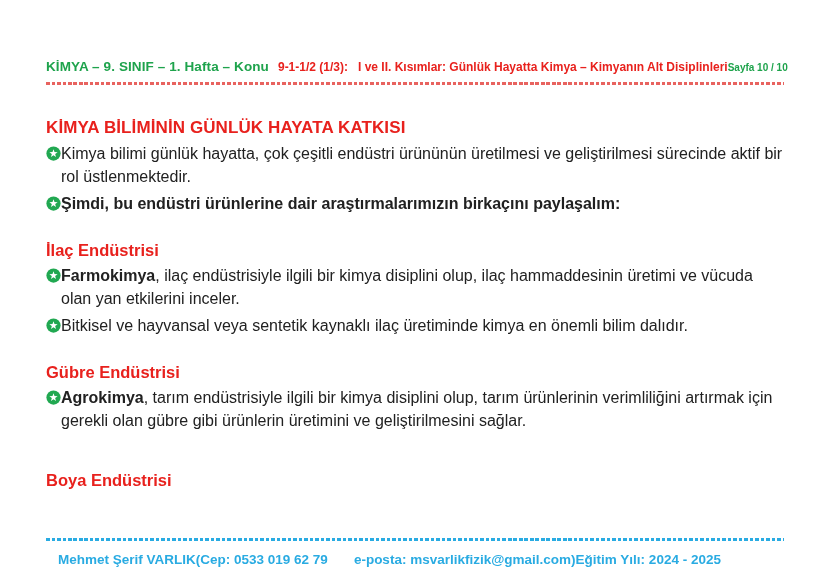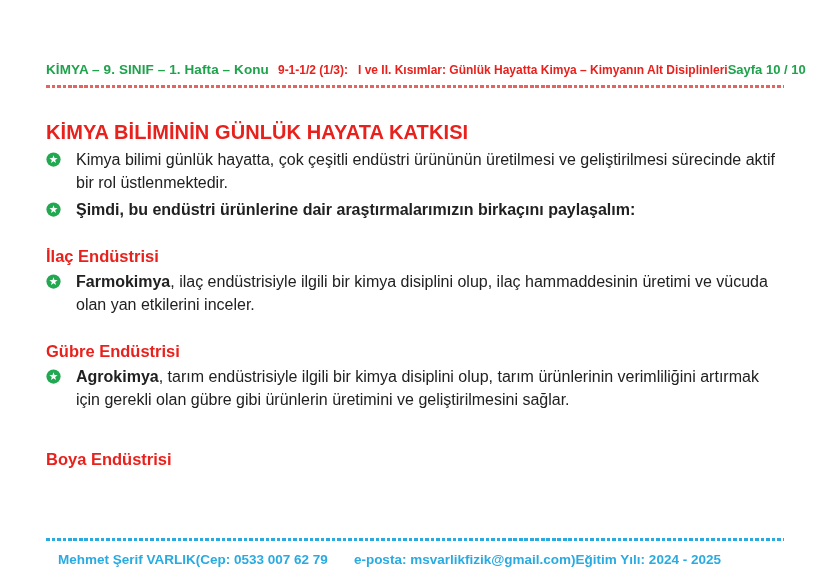--- a/index.html
+++ b/index.html
@@ -16,47 +16,46 @@
   
   .hdr {
     display: flex;
     align-items: baseline;
     padding: 26px 68px 0 46px;
     white-space: nowrap;
   }
   .hdr .course { color: #1ea34c; font-weight: bold; font-size: 13.5px; letter-spacing: .1px; }
   .hdr .code   { color: #e8211d; font-weight: bold; font-size: 12px; margin-left: 9px; }
   .hdr .topic  { color: #e8211d; font-weight: bold; font-size: 12px; margin-left: 10px; }
-  .hdr .pageno { color: #1ea34c; font-weight: bold; font-size: 13px; margin-left: auto; margin-top: 36px; }
+  .hdr .pageno { color: #1ea34c; font-weight: bold; font-size: 10px; margin-left: auto; margin-top: 36px; }
   .dash {
     height: 3px;
     margin: 8px 44px 0 46px;
   }
   .dash.red  { background: repeating-linear-gradient(to right, #e8635f 0px 3.5px, transparent 3.5px 5.5px); }
   .dash.blue { background: repeating-linear-gradient(to right, #29abe2 0px 3.5px, transparent 3.5px 5.5px); }
   
   .content { padding: 0 44px 0 46px; color: #212121; }
   .doc-title {
     margin-top: 33px;
     color: #e8211d;
-    font-size: 20px;
+    font-size: 17px;
     font-weight: bold;
     letter-spacing: .1px;
   }
   .sec-h {
     margin-top: 26px;
     color: #e8211d;
     font-size: 16.5px;
     font-weight: bold;
   }
   .sec-h.extra { margin-top: 39px; }
   .bullet {
     display: flex;
     align-items: flex-start;
-    gap: 15px;
     margin-top: 4px;
   }
   .b-icon { flex: 0 0 15px; width: 15px; height: 15px; margin-top: 4px; color: #21a851; }
   .b-icon svg { display: block; width: 15px; height: 15px; }
   .b-text { font-size: 16px; line-height: 23px; }
   .b-text.bold { font-weight: bold; }
   .b-text strong { font-weight: bold; }
   
   .ftr-wrap { position: absolute; left: 0; right: 0; bottom: 17px; }
   .ftr-row {
@@ -114,20 +113,29 @@
     <div class="bullet">
       <span class="b-icon">
         <svg viewBox="0 0 20 20">
             <circle cx="10" cy="10" r="9.5" fill="currentColor"></circle>
             <path d="M10 4.2 L11.35 8.14 L15.52 8.21 L12.19 10.71 L13.41 14.69 L10 12.3 L6.59 14.69 L7.81 10.71 L4.48 8.21 L8.65 8.14 Z" fill="#ffffff"></path>
           </svg>
       </span>
       <p class="b-text"><strong>Farmokimya</strong><span>, ilaç endüstrisiyle ilgili bir kimya disiplini olup, ilaç hammaddesinin üretimi ve vücuda olan yan etkilerini inceler.</span></p>
     </div>
 
+    <div class="bullet">
+      <span class="b-icon">
+        <svg viewBox="0 0 20 20">
+            <circle cx="10" cy="10" r="9.5" fill="currentColor"></circle>
+            <path d="M10 4.2 L11.35 8.14 L15.52 8.21 L12.19 10.71 L13.41 14.69 L10 12.3 L6.59 14.69 L7.81 10.71 L4.48 8.21 L8.65 8.14 Z" fill="#ffffff"></path>
+          </svg>
+      </span>
+      <p class="b-text">Bitkisel ve hayvansal veya sentetik kaynaklı ilaç üretiminde kimya en önemli bilim dalıdır.</p>
+    </div>
 
     <h2 class="sec-h">Gübre Endüstrisi</h2>
 
     <div class="bullet">
       <span class="b-icon">
         <svg viewBox="0 0 20 20">
             <circle cx="10" cy="10" r="9.5" fill="currentColor"></circle>
             <path d="M10 4.2 L11.35 8.14 L15.52 8.21 L12.19 10.71 L13.41 14.69 L10 12.3 L6.59 14.69 L7.81 10.71 L4.48 8.21 L8.65 8.14 Z" fill="#ffffff"></path>
           </svg>
       </span>
@@ -137,20 +145,20 @@
     <h2 class="sec-h extra">Boya Endüstrisi</h2>
 
 
   </main>
 
   <div class="ftr-wrap">
     <div class="dash blue"></div>
     <div class="ftr-row">
       <span>Mehmet Şerif VARLIK</span>
       <span class="ftr-mid">
-        <span>(Cep: 0533 007 62 79</span>
+        <span>(Cep: 0533 019 62 79</span>
         <span>e-posta: msvarlikfizik@gmail.com)</span>
       </span>
       <span>Eğitim Yılı: 2024 - 2025</span>
     </div>
   </div>
 
 </div>
 
 </body></html>

